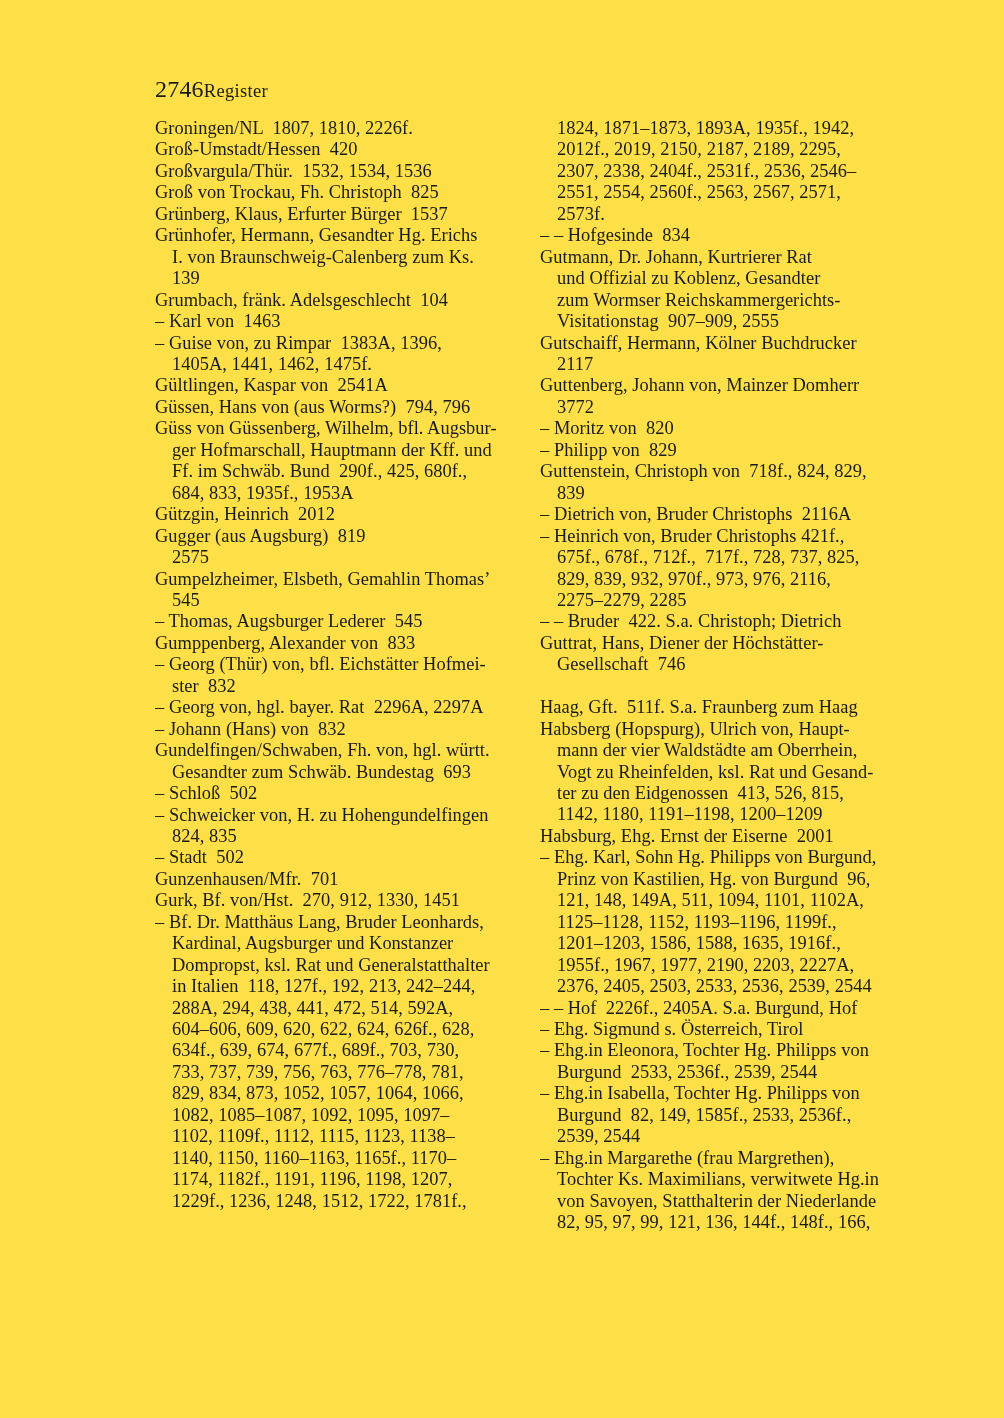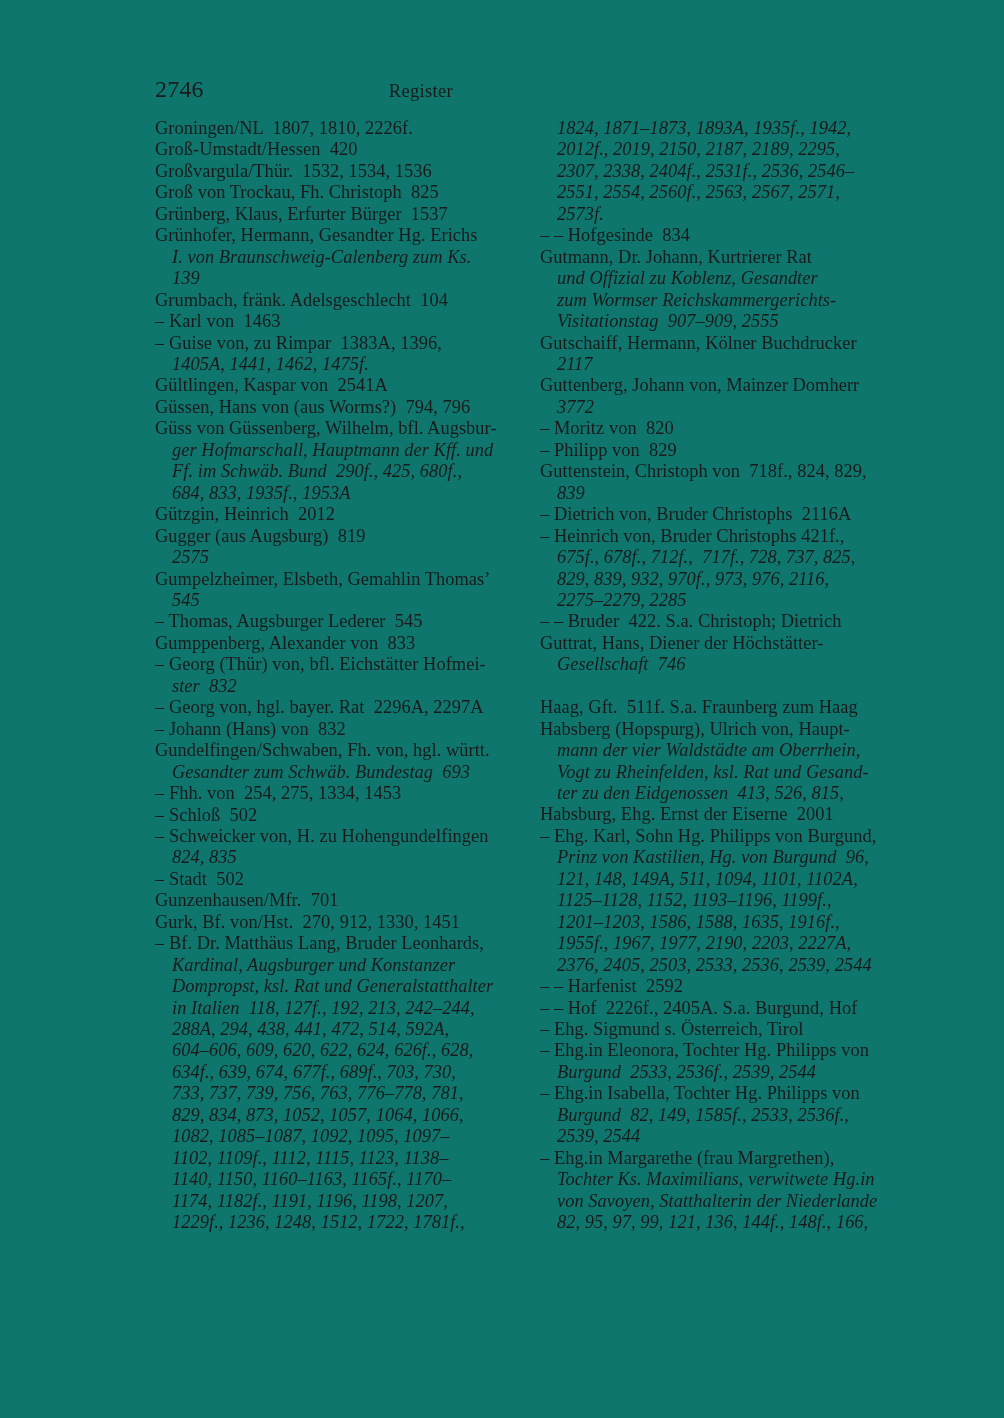--- a/index.html
+++ b/index.html
@@ -4,21 +4,21 @@
 <style>
   html, body {
     margin: 0;
     padding: 0;
     background: #ffffff;
   }
   .page {
     position: relative;
     width: 1004px;
     height: 1418px;
-    background: #0f766e;
+    background: #fde047;
     overflow: hidden;
     font-family: "Liberation Serif", "DejaVu Serif", serif;
     color: #1a1a1a;
   }
 
   
   .running-head {
     position: absolute;
     left: 155px;
     top: 76px;
@@ -28,21 +28,20 @@
     align-items: baseline;
   }
   .folio {
     font-size: 24px;
     letter-spacing: 0.2px;
     line-height: 26px;
   }
   .head-title {
     font-size: 18.5px;
     line-height: 26px;
-    margin-left: 185px;
     letter-spacing: 0.3px;
   }
 
   
   .columns {
     position: absolute;
     left: 0;
     top: 118px;
     width: 1002px;
     height: 1160px;
@@ -62,21 +61,21 @@
   
   .entry {
     margin: 0;
     padding: 0;
     white-space: pre-wrap;
     text-indent: 0;
     letter-spacing: 0.05px;
   }
   
   .ln { display: block; white-space: pre; }
-  .ind { padding-left: 17px; font-style: italic; }
+  .ind { padding-left: 17px; }
   .gap { display: block; height: 21.45px; }
 </style>
 </head>
 <body>
 
 <div class="page">
 
   <div class="running-head">
     <span class="folio">2746</span>
     <span class="head-title">Register</span>
@@ -99,21 +98,20 @@
         <p class="entry"><span class="ln">Gützgin, Heinrich  2012</span></p>
         <p class="entry"><span class="ln">Gugger (aus Augsburg)  819</span></p>
         <p class="entry"><span class="ln ind">2575</span></p>
         <p class="entry"><span class="ln">Gumpelzheimer, Elsbeth, Gemahlin Thomas’</span><span class="ln ind">545</span></p>
         <p class="entry"><span class="ln">– Thomas, Augsburger Lederer  545</span></p>
         <p class="entry"><span class="ln">Gumppenberg, Alexander von  833</span></p>
         <p class="entry"><span class="ln">– Georg (Thür) von, bfl. Eichstätter Hofmei-</span><span class="ln ind">ster  832</span></p>
         <p class="entry"><span class="ln">– Georg von, hgl. bayer. Rat  2296A, 2297A</span></p>
         <p class="entry"><span class="ln">– Johann (Hans) von  832</span></p>
         <p class="entry"><span class="ln">Gundelfingen/Schwaben, Fh. von, hgl. württ.</span><span class="ln ind">Gesandter zum Schwäb. Bundestag  693</span></p>
-        <p class="entry"><span class="ln">– Fhh. von  254, 275, 1334, 1453</span></p>
         <p class="entry"><span class="ln">– Schloß  502</span></p>
         <p class="entry"><span class="ln">– Schweicker von, H. zu Hohengundelfingen</span><span class="ln ind">824, 835</span></p>
         <p class="entry"><span class="ln">– Stadt  502</span></p>
         <p class="entry"><span class="ln">Gunzenhausen/Mfr.  701</span></p>
         <p class="entry"><span class="ln">Gurk, Bf. von/Hst.  270, 912, 1330, 1451</span></p>
         <p class="entry"><span class="ln">– Bf. Dr. Matthäus Lang, Bruder Leonhards,</span><span class="ln ind">Kardinal, Augsburger und Konstanzer</span><span class="ln ind">Dompropst, ksl. Rat und Generalstatthalter</span><span class="ln ind">in Italien  118, 127f., 192, 213, 242–244,</span><span class="ln ind">288A, 294, 438, 441, 472, 514, 592A,</span><span class="ln ind">604–606, 609, 620, 622, 624, 626f., 628,</span><span class="ln ind">634f., 639, 674, 677f., 689f., 703, 730,</span><span class="ln ind">733, 737, 739, 756, 763, 776–778, 781,</span><span class="ln ind">829, 834, 873, 1052, 1057, 1064, 1066,</span><span class="ln ind">1082, 1085–1087, 1092, 1095, 1097–</span><span class="ln ind">1102, 1109f., 1112, 1115, 1123, 1138–</span><span class="ln ind">1140, 1150, 1160–1163, 1165f., 1170–</span><span class="ln ind">1174, 1182f., 1191, 1196, 1198, 1207,</span><span class="ln ind">1229f., 1236, 1248, 1512, 1722, 1781f.,</span></p>
       </div>
     <div class="col col-right" id="col-right">
         <p class="entry"><span class="ln ind">1824, 1871–1873, 1893A, 1935f., 1942,</span><span class="ln ind">2012f., 2019, 2150, 2187, 2189, 2295,</span><span class="ln ind">2307, 2338, 2404f., 2531f., 2536, 2546–</span><span class="ln ind">2551, 2554, 2560f., 2563, 2567, 2571,</span><span class="ln ind">2573f.</span></p>
         <p class="entry"><span class="ln">– – Hofgesinde  834</span></p>
@@ -122,24 +120,23 @@
         <p class="entry"><span class="ln">Guttenberg, Johann von, Mainzer Domherr</span><span class="ln ind">3772</span></p>
         <p class="entry"><span class="ln">– Moritz von  820</span></p>
         <p class="entry"><span class="ln">– Philipp von  829</span></p>
         <p class="entry"><span class="ln">Guttenstein, Christoph von  718f., 824, 829,</span><span class="ln ind">839</span></p>
         <p class="entry"><span class="ln">– Dietrich von, Bruder Christophs  2116A</span></p>
         <p class="entry"><span class="ln">– Heinrich von, Bruder Christophs 421f.,</span><span class="ln ind">675f., 678f., 712f.,  717f., 728, 737, 825,</span><span class="ln ind">829, 839, 932, 970f., 973, 976, 2116,</span><span class="ln ind">2275–2279, 2285</span></p>
         <p class="entry"><span class="ln">– – Bruder  422. S.a. Christoph; Dietrich</span></p>
         <p class="entry"><span class="ln">Guttrat, Hans, Diener der Höchstätter-</span><span class="ln ind">Gesellschaft  746</span></p>
         <div class="gap"></div>
         <p class="entry"><span class="ln">Haag, Gft.  511f. S.a. Fraunberg zum Haag</span></p>
-        <p class="entry"><span class="ln">Habsberg (Hopspurg), Ulrich von, Haupt-</span><span class="ln ind">mann der vier Waldstädte am Oberrhein,</span><span class="ln ind">Vogt zu Rheinfelden, ksl. Rat und Gesand-</span><span class="ln ind">ter zu den Eidgenossen  413, 526, 815,</span></p>
+        <p class="entry"><span class="ln">Habsberg (Hopspurg), Ulrich von, Haupt-</span><span class="ln ind">mann der vier Waldstädte am Oberrhein,</span><span class="ln ind">Vogt zu Rheinfelden, ksl. Rat und Gesand-</span><span class="ln ind">ter zu den Eidgenossen  413, 526, 815,</span><span class="ln ind">1142, 1180, 1191–1198, 1200–1209</span></p>
         <p class="entry"><span class="ln">Habsburg, Ehg. Ernst der Eiserne  2001</span></p>
         <p class="entry"><span class="ln">– Ehg. Karl, Sohn Hg. Philipps von Burgund,</span><span class="ln ind">Prinz von Kastilien, Hg. von Burgund  96,</span><span class="ln ind">121, 148, 149A, 511, 1094, 1101, 1102A,</span><span class="ln ind">1125–1128, 1152, 1193–1196, 1199f.,</span><span class="ln ind">1201–1203, 1586, 1588, 1635, 1916f.,</span><span class="ln ind">1955f., 1967, 1977, 2190, 2203, 2227A,</span><span class="ln ind">2376, 2405, 2503, 2533, 2536, 2539, 2544</span></p>
-        <p class="entry"><span class="ln">– – Harfenist  2592</span></p>
         <p class="entry"><span class="ln">– – Hof  2226f., 2405A. S.a. Burgund, Hof</span></p>
         <p class="entry"><span class="ln">– Ehg. Sigmund s. Österreich, Tirol</span></p>
         <p class="entry"><span class="ln">– Ehg.in Eleonora, Tochter Hg. Philipps von</span><span class="ln ind">Burgund  2533, 2536f., 2539, 2544</span></p>
         <p class="entry"><span class="ln">– Ehg.in Isabella, Tochter Hg. Philipps von</span><span class="ln ind">Burgund  82, 149, 1585f., 2533, 2536f.,</span><span class="ln ind">2539, 2544</span></p>
         <p class="entry"><span class="ln">– Ehg.in Margarethe (frau Margrethen),</span><span class="ln ind">Tochter Ks. Maximilians, verwitwete Hg.in</span><span class="ln ind">von Savoyen, Statthalterin der Niederlande</span><span class="ln ind">82, 95, 97, 99, 121, 136, 144f., 148f., 166,</span></p>
       </div>
   </div>
 
 </div>
 

